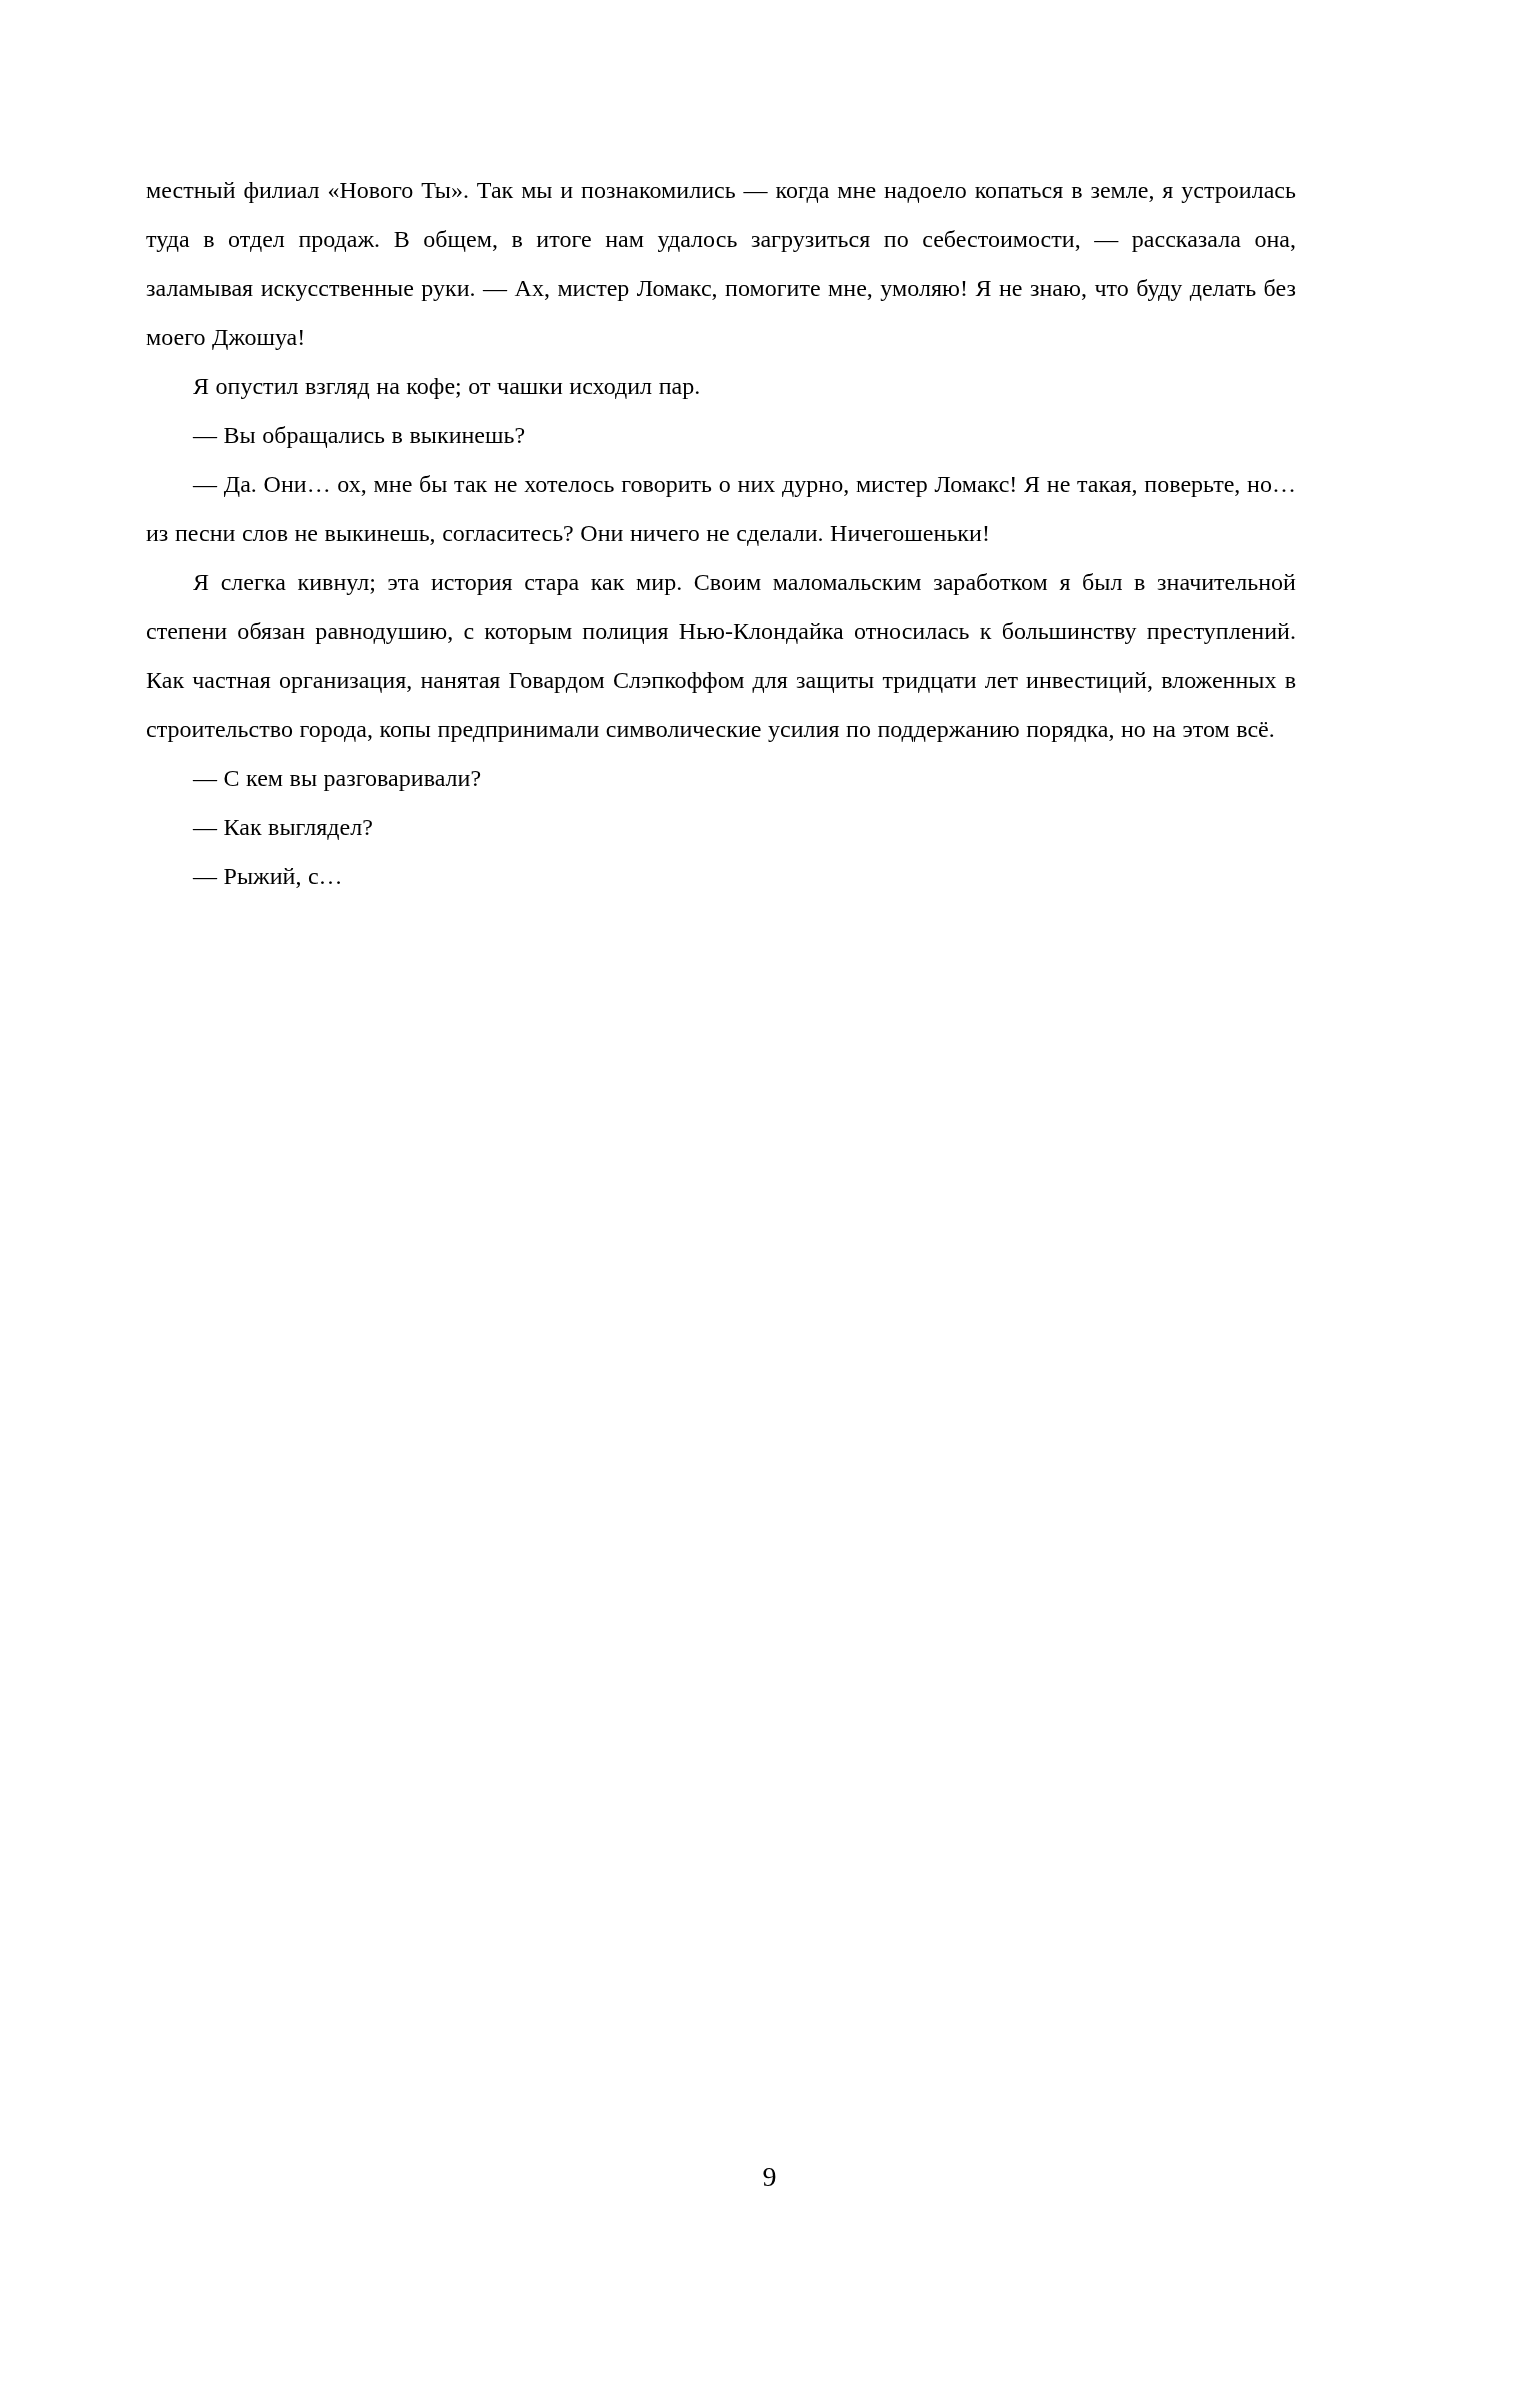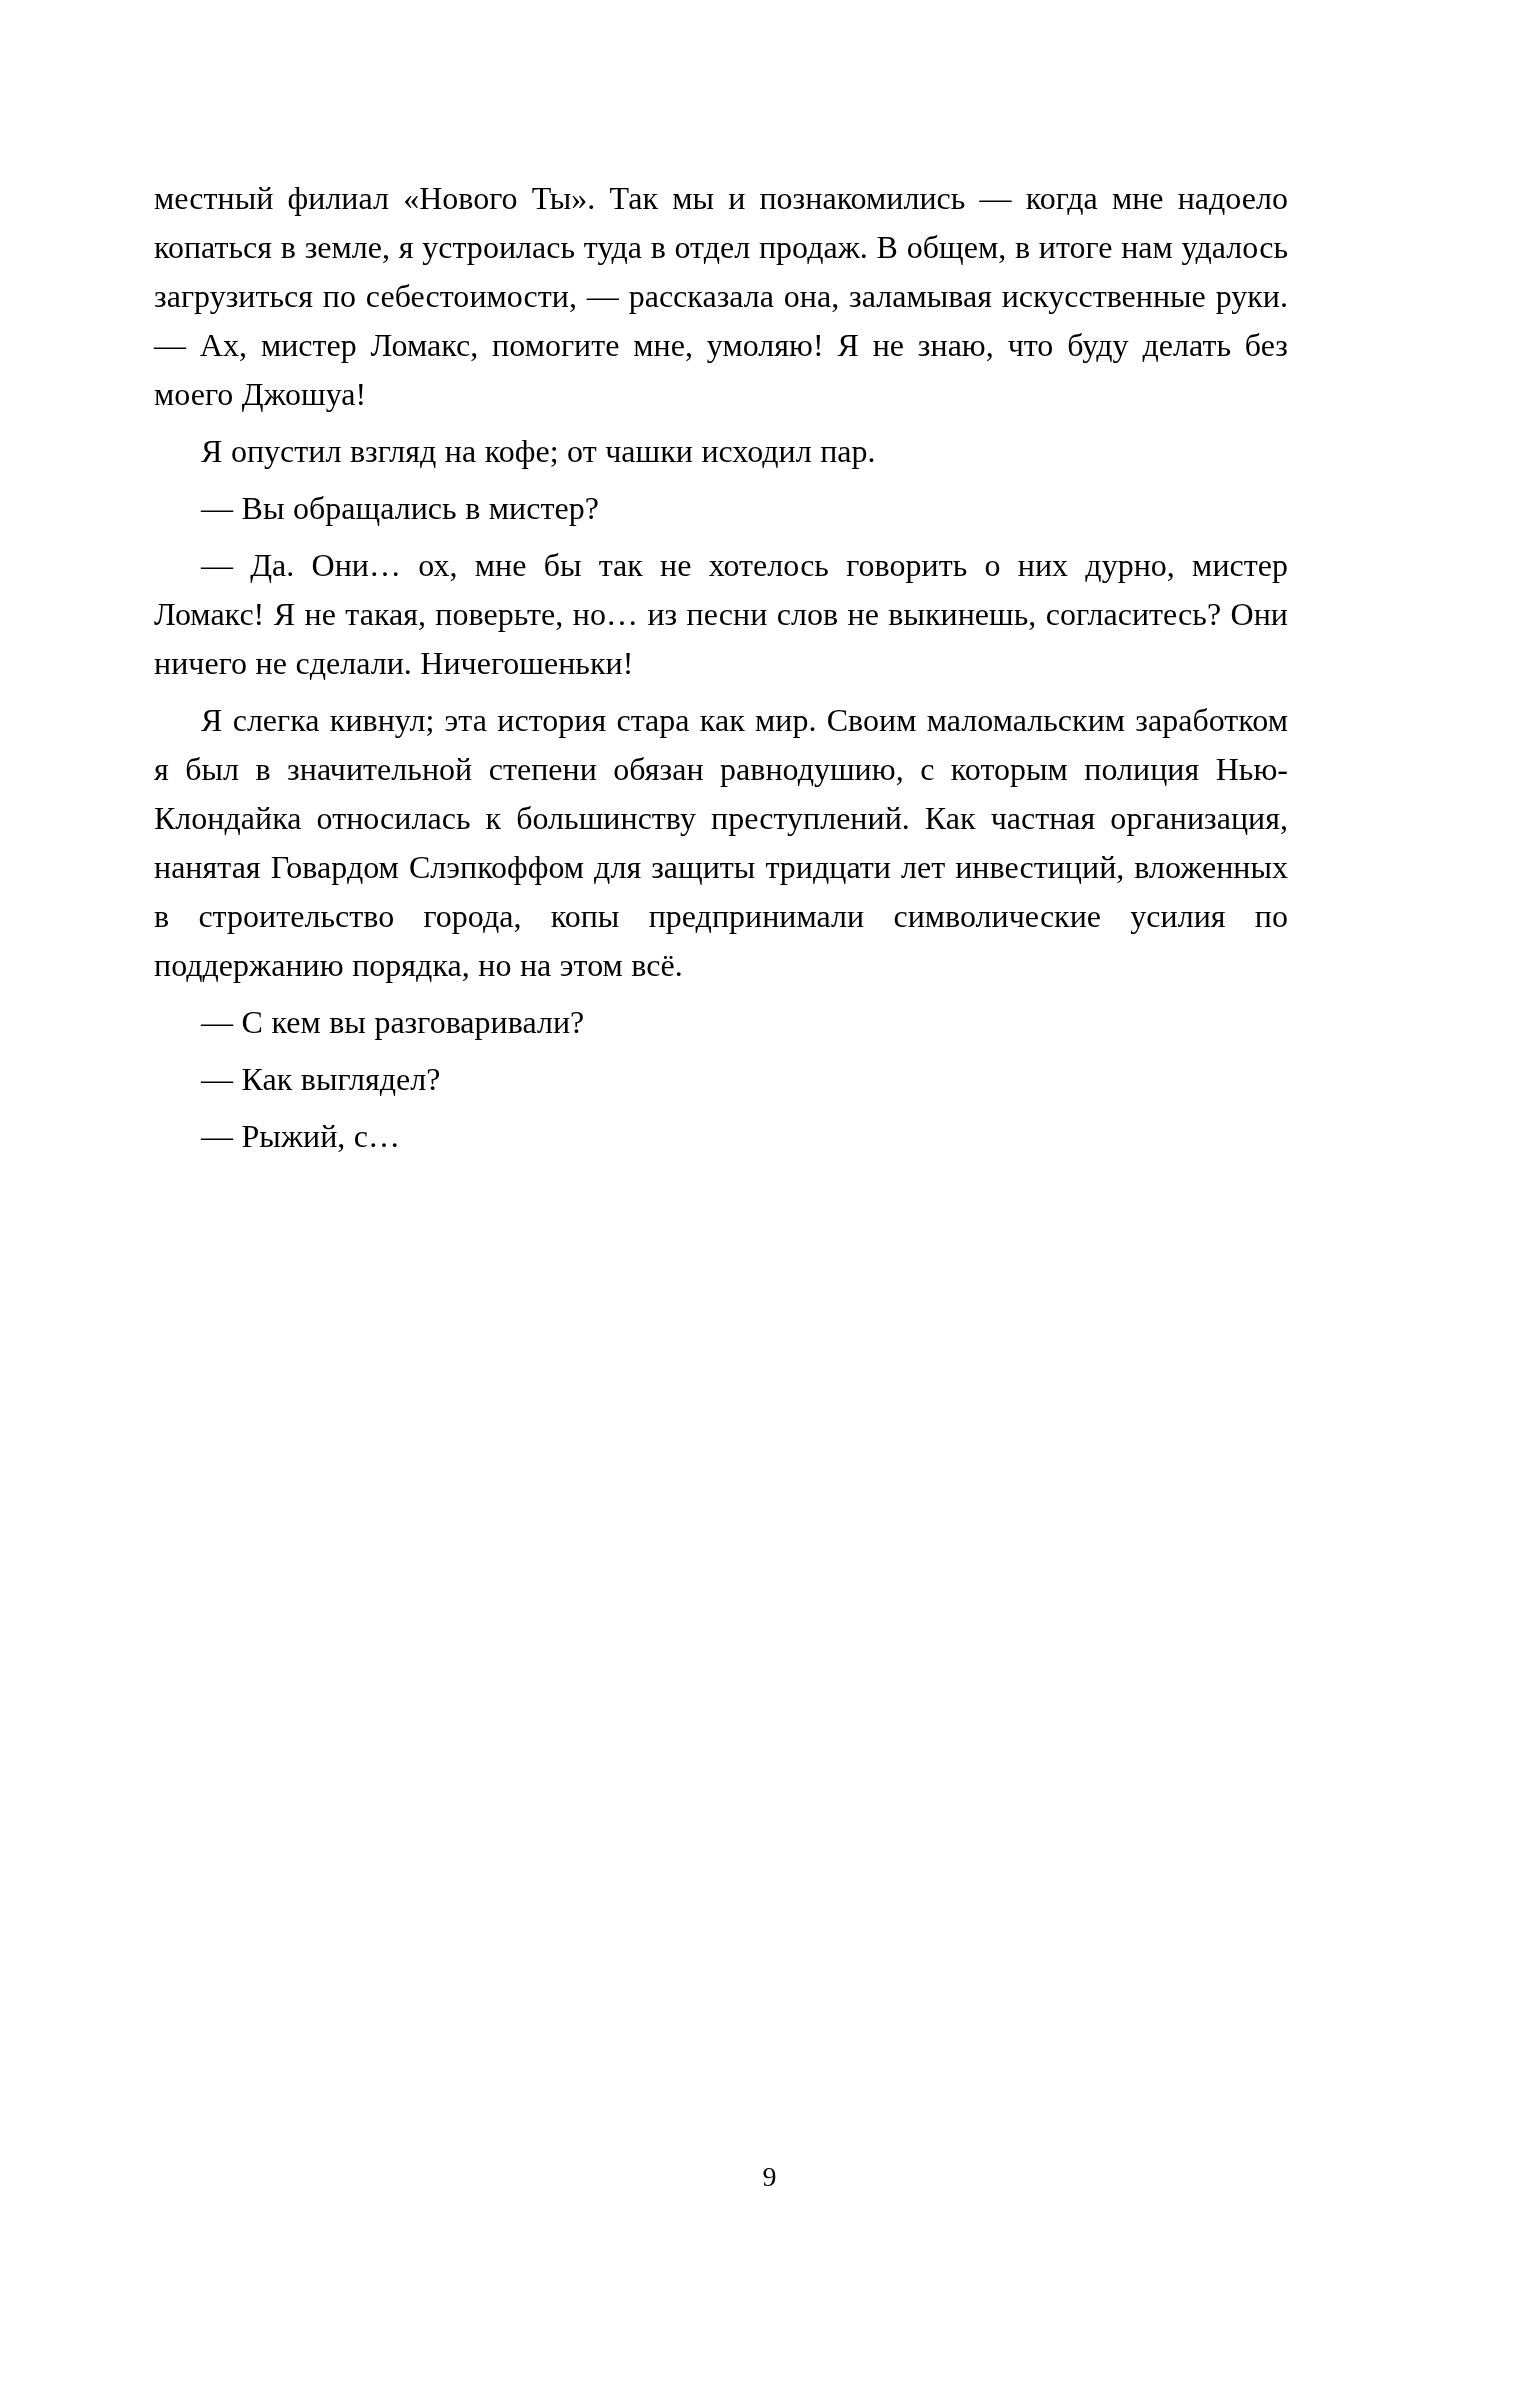--- a/index.html
+++ b/index.html
@@ -25,23 +25,23 @@
   }
 
   .text-column {
     position: absolute;
     left: 146px;
     top: 166px;
     width: 1150px;
   }
 
   .para {
-    margin: 8px;
+    margin: 0;
     padding: 0;
-    font-size: 32px;
+    font-size: 24px;
     line-height: 49px;
     text-align: justify;
     text-justify: inter-word;
     hyphens: manual;
     -webkit-hyphens: manual;
     letter-spacing: 0.02px;
     word-spacing: 0.5px;
   }
 
   .para.indent {
@@ -65,21 +65,21 @@
   }
 </style>
 </head>
 <body>
 
 <div class="page">
 
   <div class="text-column">
     <p class="para cont">местный филиал «Нового Ты». Так мы и познакомились — когда мне надоело копаться в земле, я устроилась туда в от­дел продаж. В общем, в итоге нам удалось загрузиться по себестоимости, — рассказала она, заламывая искусственные руки. — Ах, мистер Ломакс, помогите мне, умоляю! Я не знаю, что буду делать без моего Джошуа!</p>
     <p class="para indent">Я опустил взгляд на кофе; от чашки исходил пар.</p>
-    <p class="para indent">— Вы обращались в мистер?</p>
+    <p class="para indent">— Вы обращались в выкинешь?</p>
     <p class="para indent">— Да. Они… ох, мне бы так не хотелось говорить о них дурно, мистер Ломакс! Я не такая, поверьте, но… из песни слов не выкинешь, согласитесь? Они ничего не сделали. Ниче­гошеньки!</p>
     <p class="para indent">Я слегка кивнул; эта история стара как мир. Своим мало­мальским заработком я был в значительной степени обязан равнодушию, с которым полиция Нью-Клондайка относи­лась к большинству преступлений. Как частная организация, нанятая Говардом Слэпкоффом для защиты тридцати лет инвестиций, вложенных в строительство города, копы пред­принимали символические усилия по поддержанию порядка, но на этом всё.</p>
     <p class="para indent">— С кем вы разговаривали?</p>
     <p class="para indent">— Как выглядел?</p>
     <p class="para indent">— Рыжий, с…</p>
   </div>
 
   <div class="page-number">9</div>
 
 </div>

